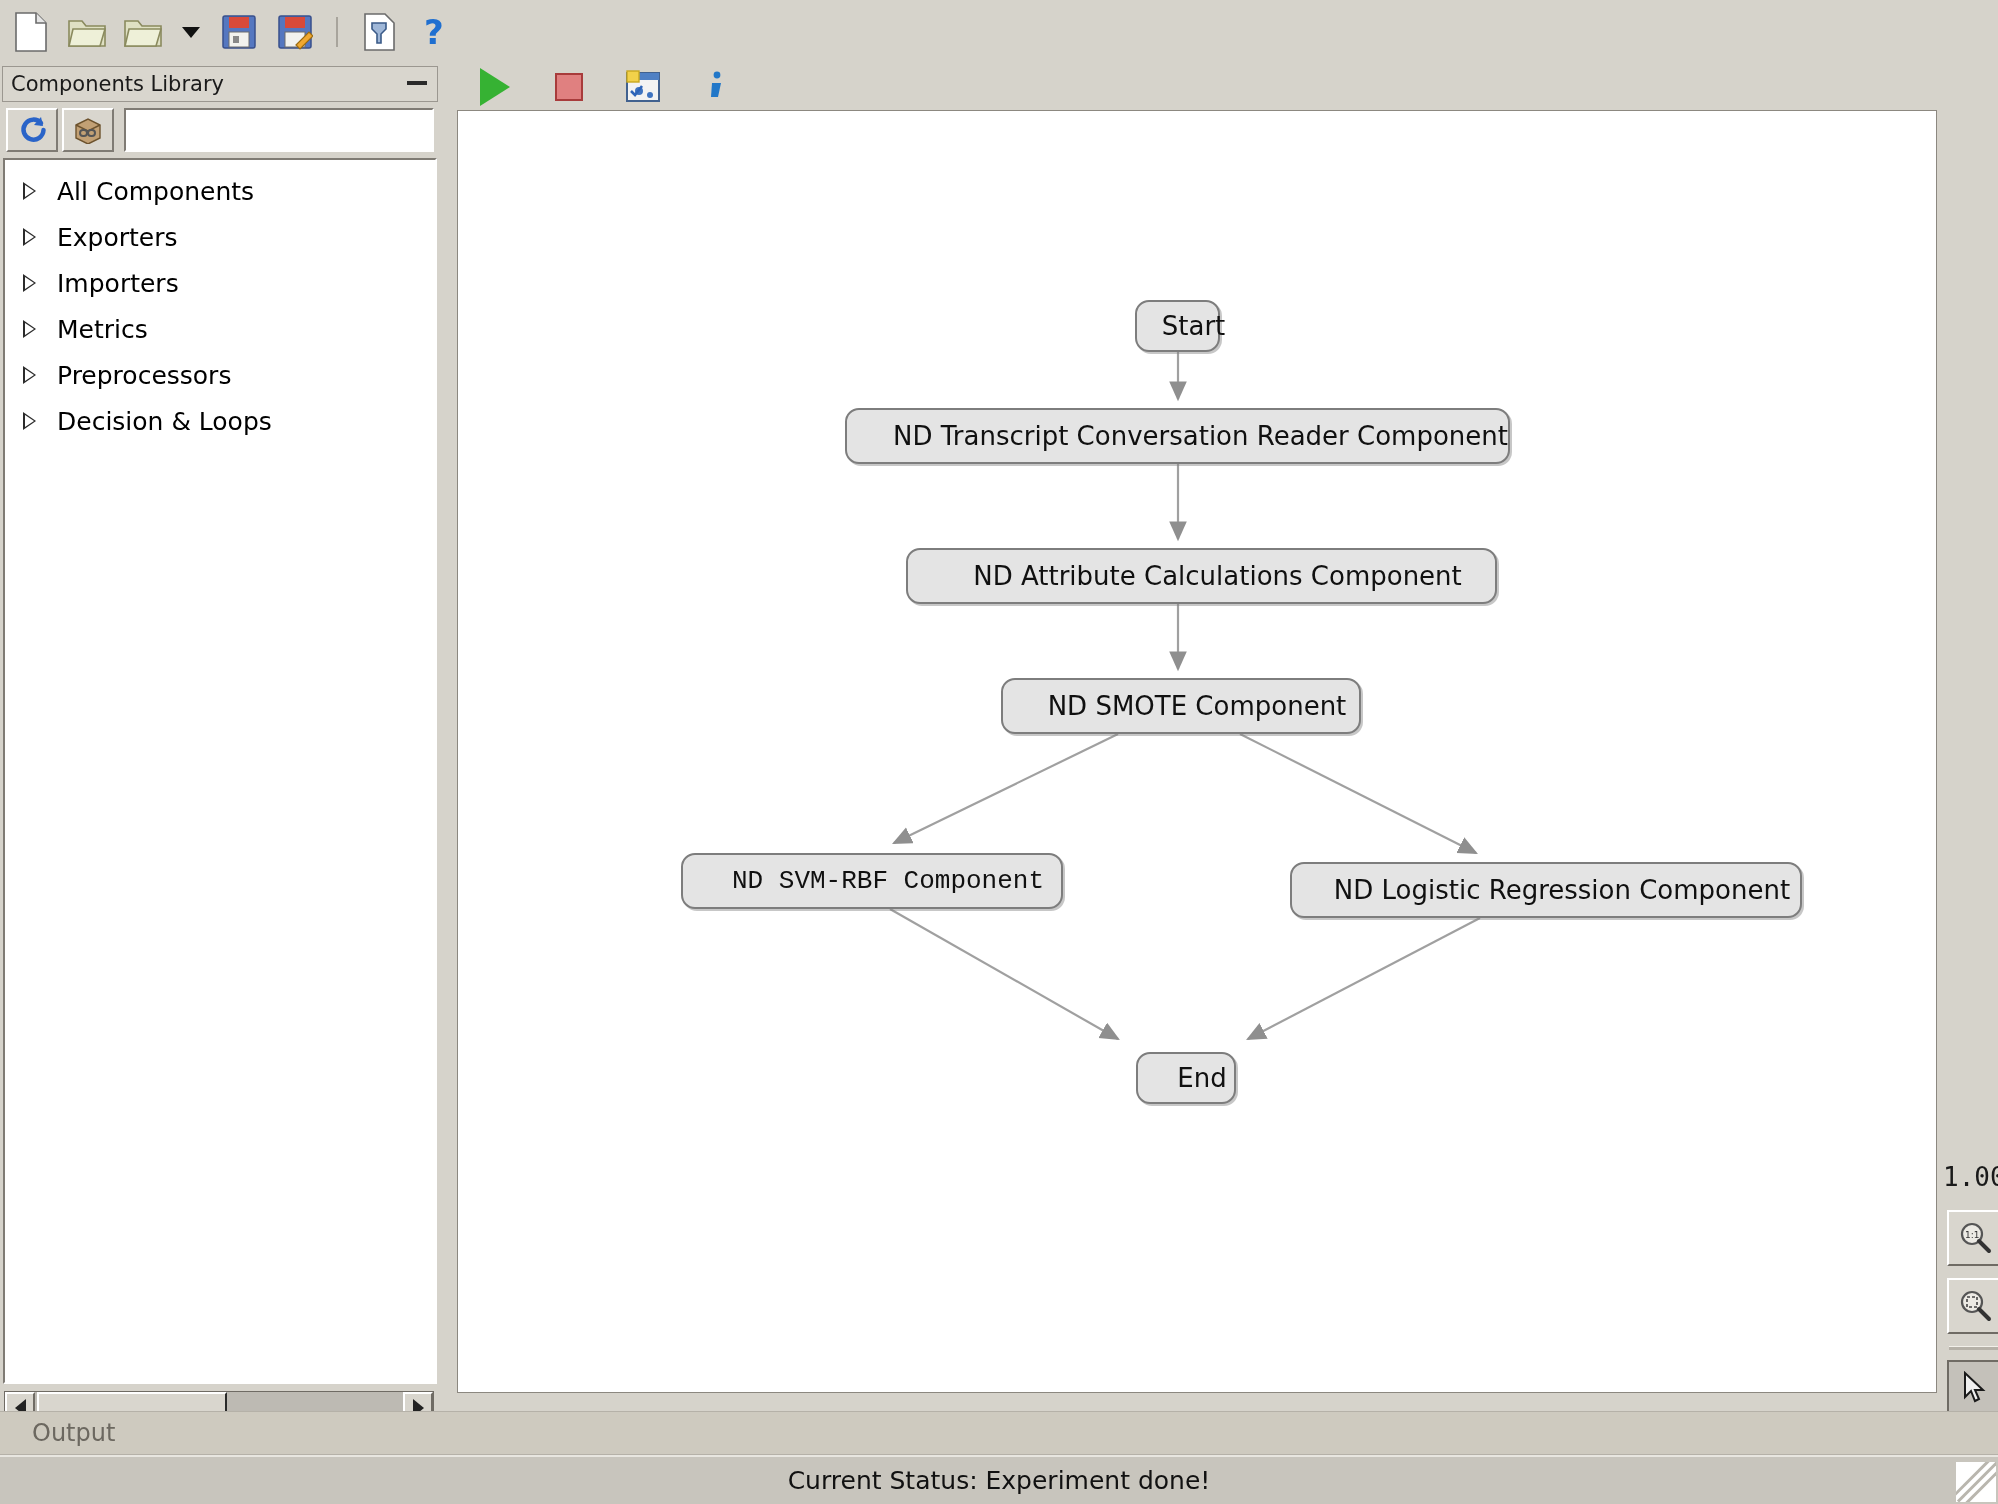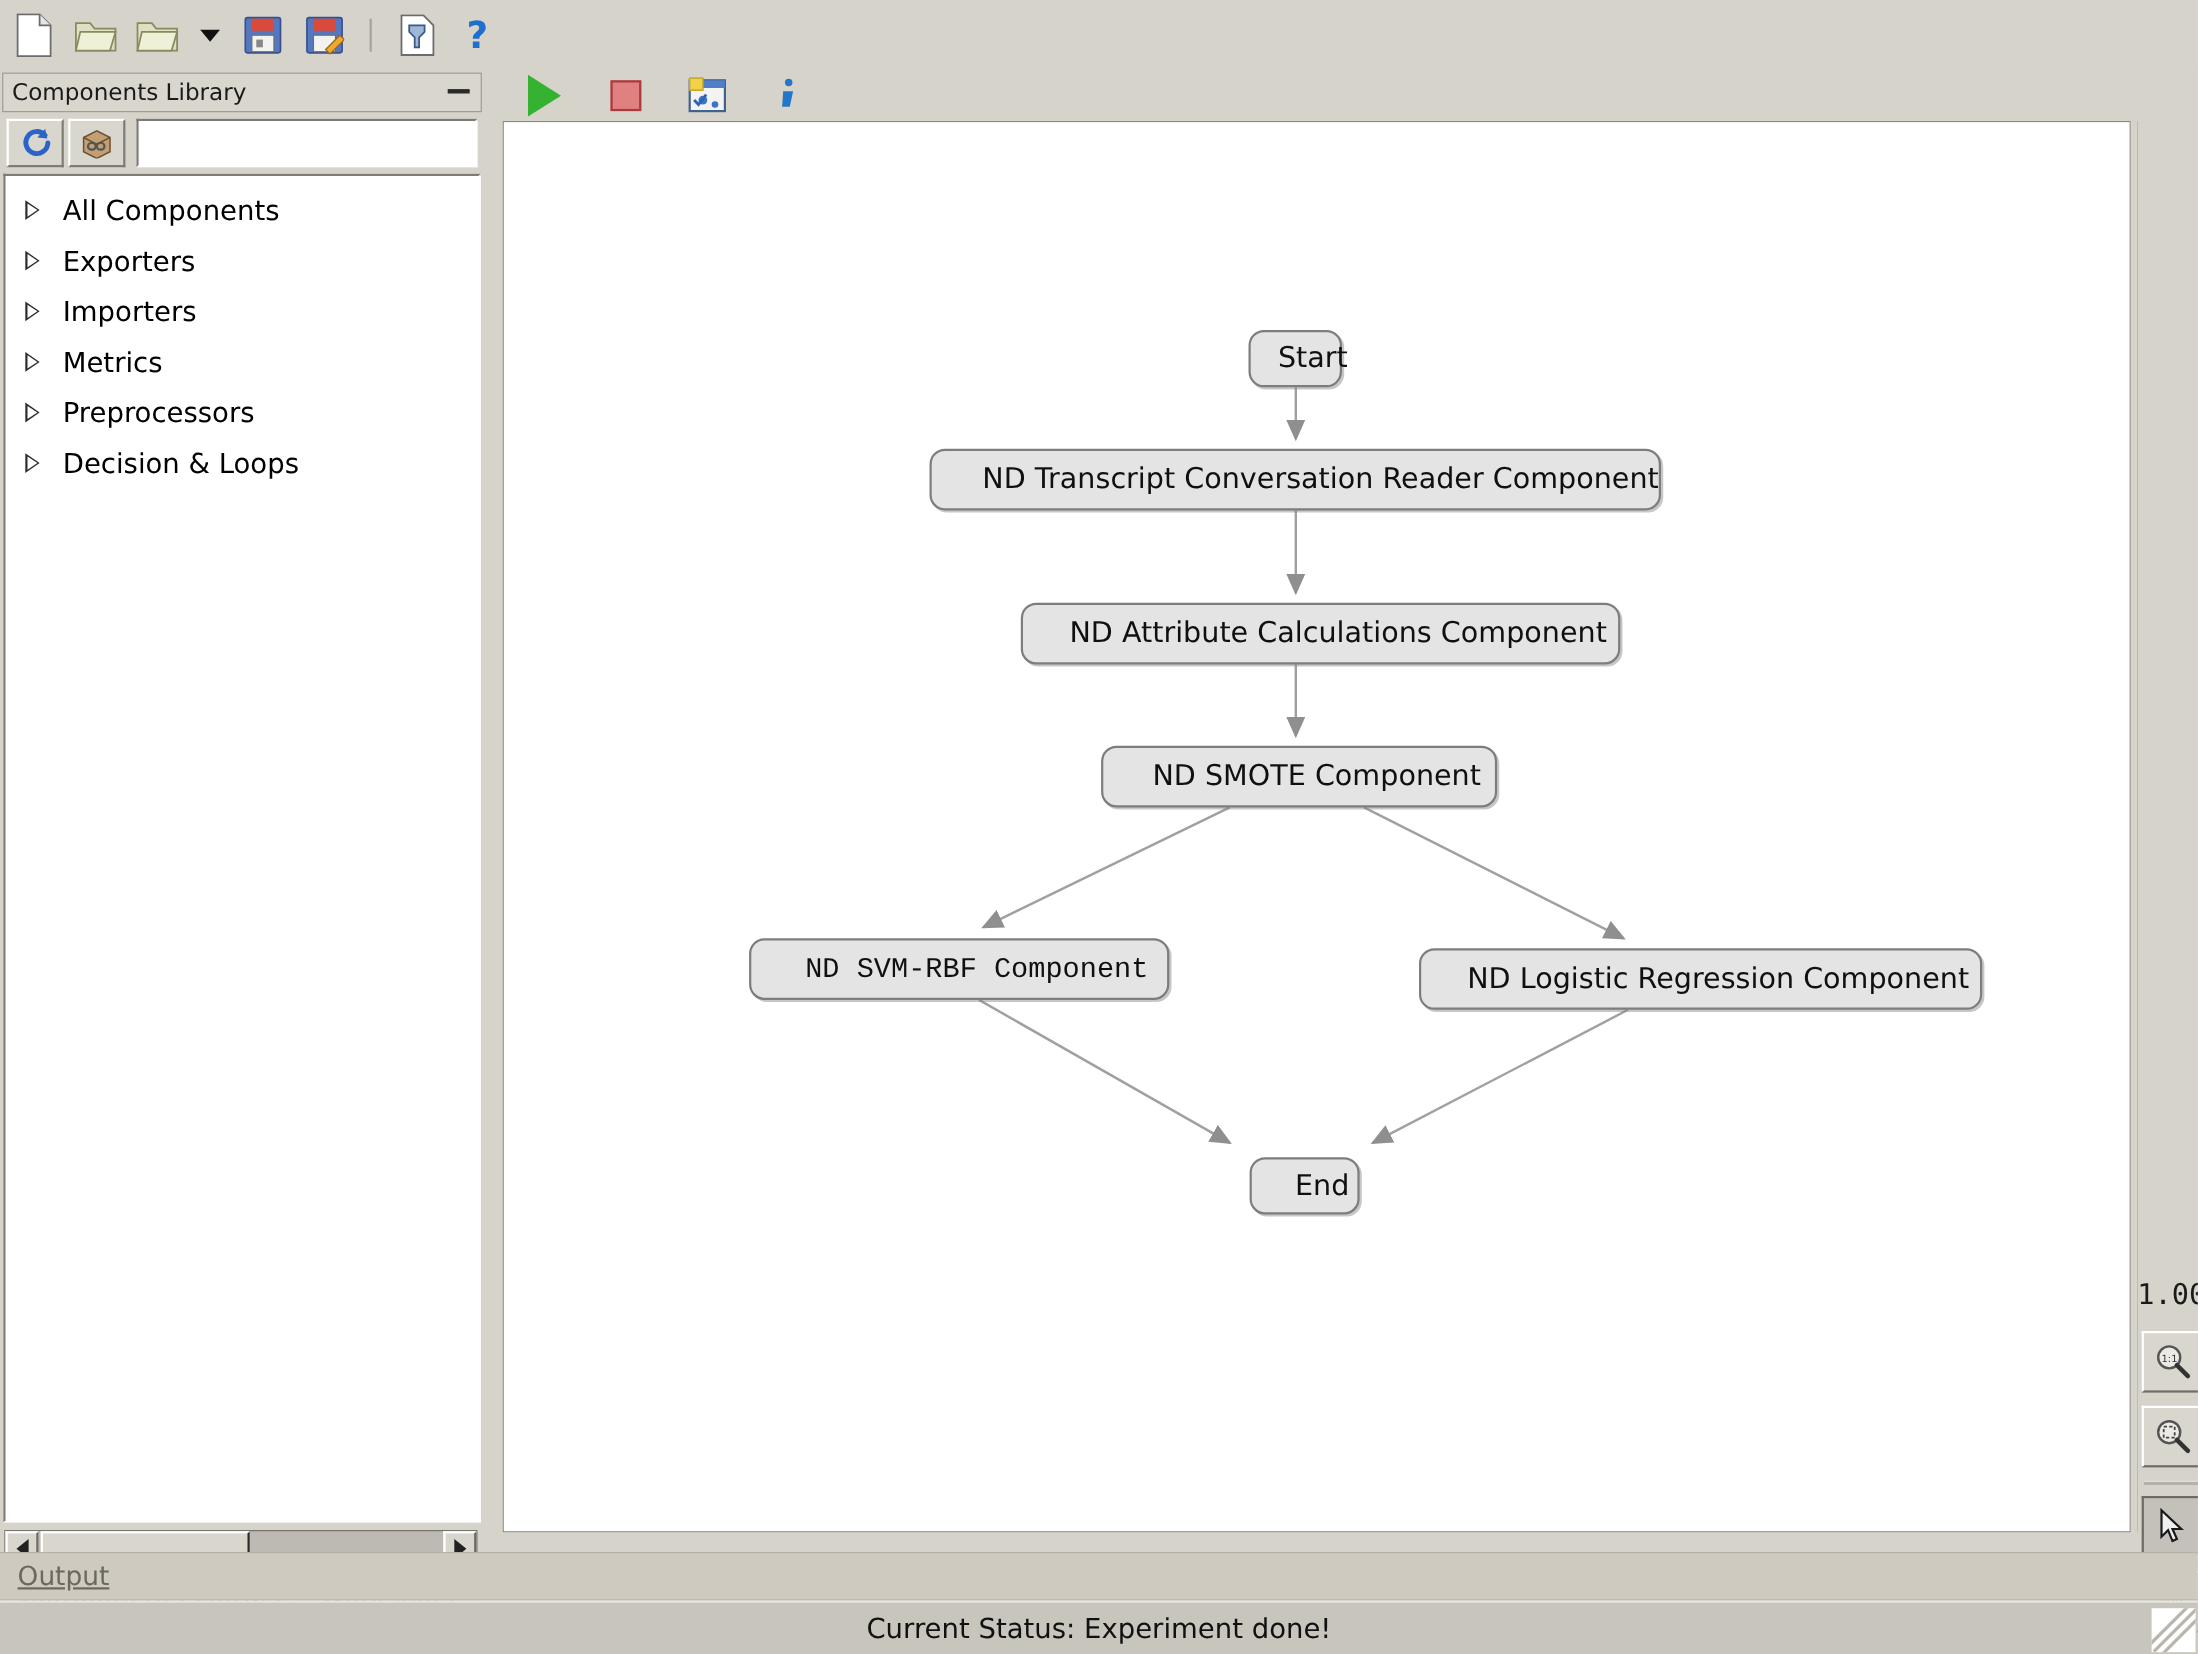--- a/index.html
+++ b/index.html
@@ -125,21 +125,21 @@
   }
 
   
   .output-strip{
     position:absolute;left:0;top:1411px;width:1998px;height:44px;
     background:#cecabf;
     display:flex;align-items:center;
     border-top:1px solid #b5b1a8;border-bottom:1px solid #b5b1a8;
     box-sizing:border-box;
   }
-  .output-label{font-size:24px;color:#6c6860;padding-left:16px;text-decoration:underline;}
+  .output-label{font-size:24px;color:#6c6860;padding-left:32px;}
 
   
   .status-bar{
     position:absolute;left:0;top:1455px;width:1998px;height:49px;
     background:#c8c5bd;
     border-top:2px solid #e8e6e0;
     box-sizing:border-box;
     display:flex;align-items:center;justify-content:center;
     font-size:25px;color:#111;
   }
@@ -412,21 +412,21 @@
           <line x1="1022" y1="807" x2="790" y2="928"></line>
         </g>
       </svg>
 
       <div class="node" style="left:677px;top:189px;width:85px;height:52px;">
         <span>Start</span>
       </div>
       <div class="node" style="left:387px;top:297px;width:665px;height:56px;justify-content:flex-end;">
         <span>ND Transcript Conversation Reader Component</span>
       </div>
-      <div class="node" style="left:448px;top:437px;width:545px;height:56px;margin-left:22px;">
+      <div class="node" style="left:448px;top:437px;width:591px;height:56px;">
         <span>ND Attribute Calculations Component</span>
       </div>
       <div class="node" style="left:543px;top:567px;width:360px;height:56px;">
         <span>ND SMOTE Component</span>
       </div>
       <div class="node" style="left:223px;top:742px;width:382px;height:56px;font-family:Liberation Mono, monospace;">
         <span>ND SVM-RBF Component</span>
       </div>
       <div class="node" style="left:832px;top:751px;width:512px;height:56px;">
         <span>ND Logistic Regression Component</span>

